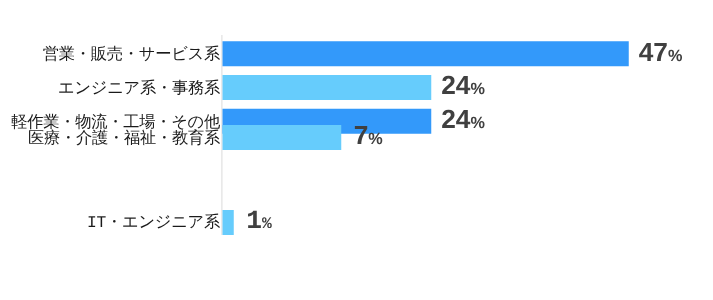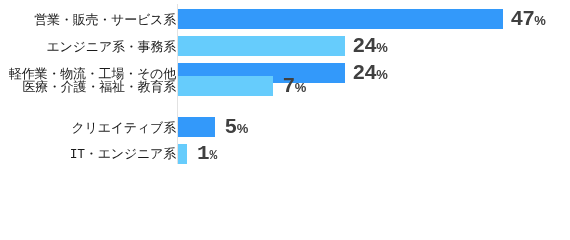--- a/index.html
+++ b/index.html
@@ -7,20 +7,21 @@
     padding: 0;
     background: #ffffff;
   }
   #chart-root {
     position: relative;
     width: 570px;
     height: 167px;
     background: #ffffff;
     font-family: "Liberation Sans", "DejaVu Sans", sans-serif;
     overflow: hidden;
+    margin-top: 24px;
   }
   .axis-line {
     position: absolute;
     left: 177px;
     top: 4px;
     width: 1px;
     height: 160px;
     background: #e2e2e2;
   }
   .row {
@@ -86,25 +87,20 @@
     <div class="bar" style="width:167px;background:#3399fa;"></div>
     <span class="value" style="left:353px;"><span>24</span><span class="pct">%</span></span>
   </div>
 
   <div class="row" style="top:76px;">
     <span class="cat-label">医療・介護・福祉・教育系</span>
     <div class="bar" style="width:95px;background:#66ccfc;"></div>
     <span class="value" style="left:283px;"><span>7</span><span class="pct">%</span></span>
   </div>
 
-  <div class="row" style="top:117px;">
-    <span class="cat-label">クリエイティブ系</span>
-    <div class="bar" style="width:37px;background:#3399fa;"></div>
-    <span class="value" style="left:225px;"><span>5</span><span class="pct">%</span></span>
-  </div>
 
   <div class="row" style="top:144px;font-family:Liberation Mono, monospace;">
     <span class="cat-label">IT・エンジニア系</span>
     <div class="bar" style="width:9px;background:#66ccfc;"></div>
     <span class="value" style="left:197px;"><span>1</span><span class="pct">%</span></span>
   </div>
 
 </div>
 
 </body></html>

